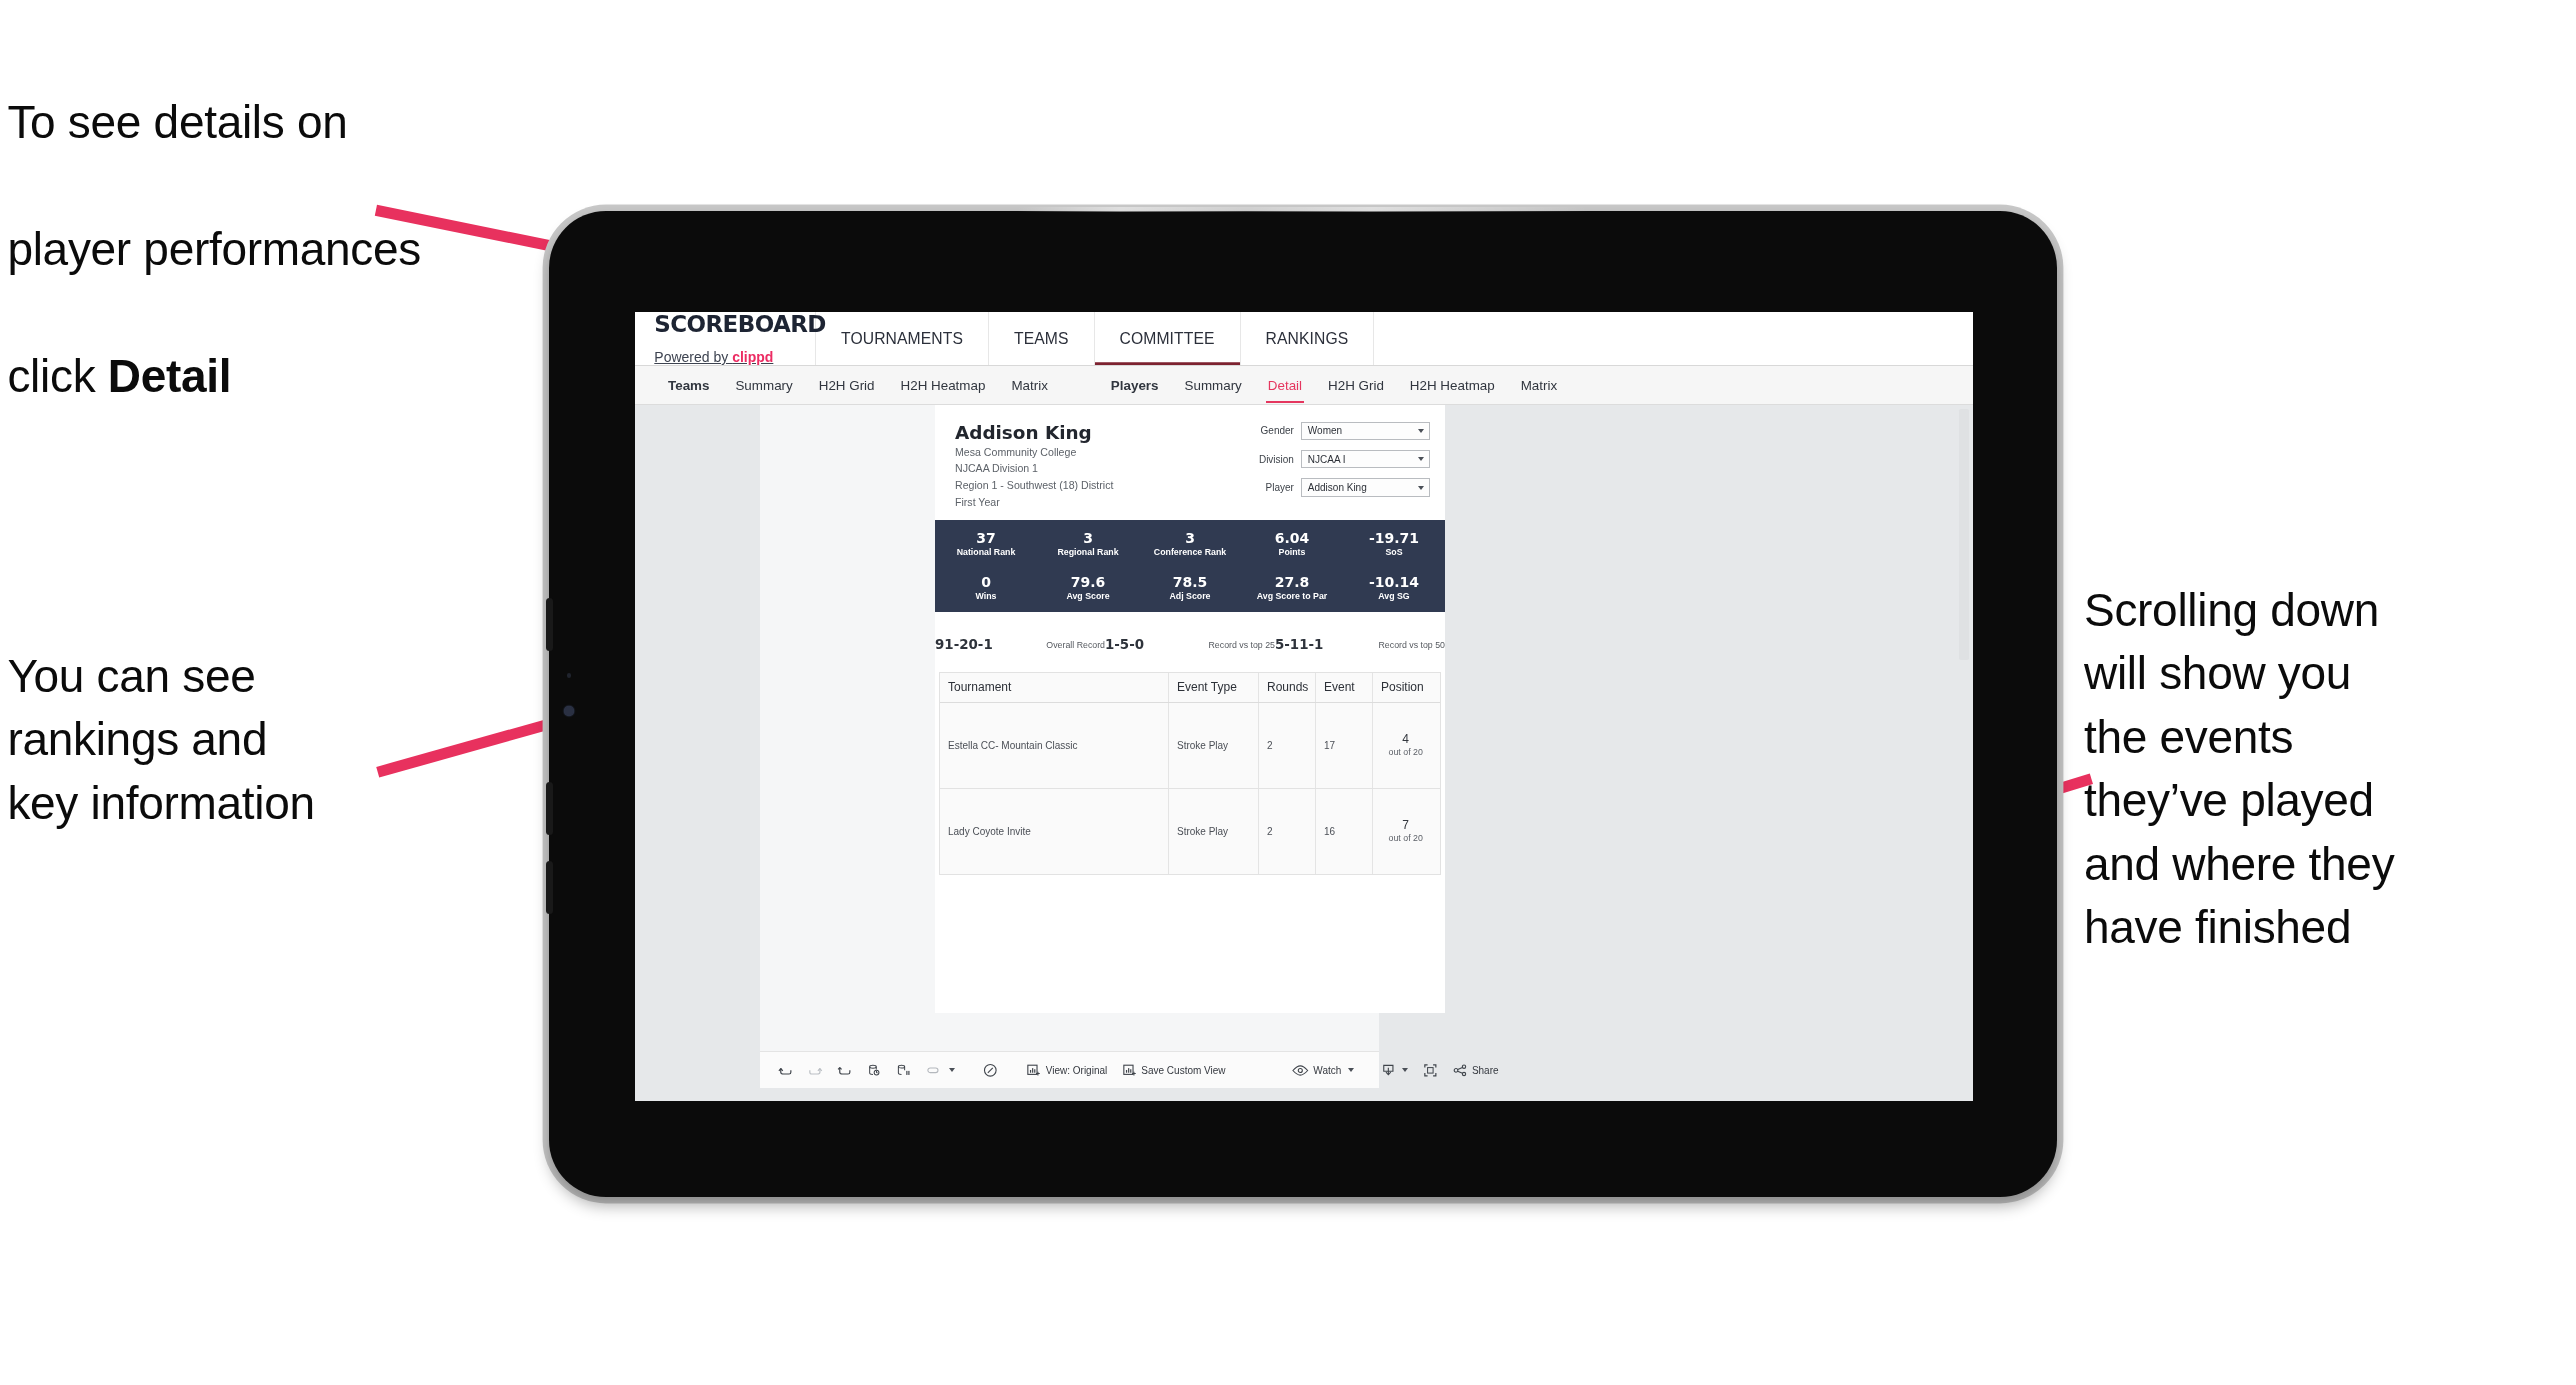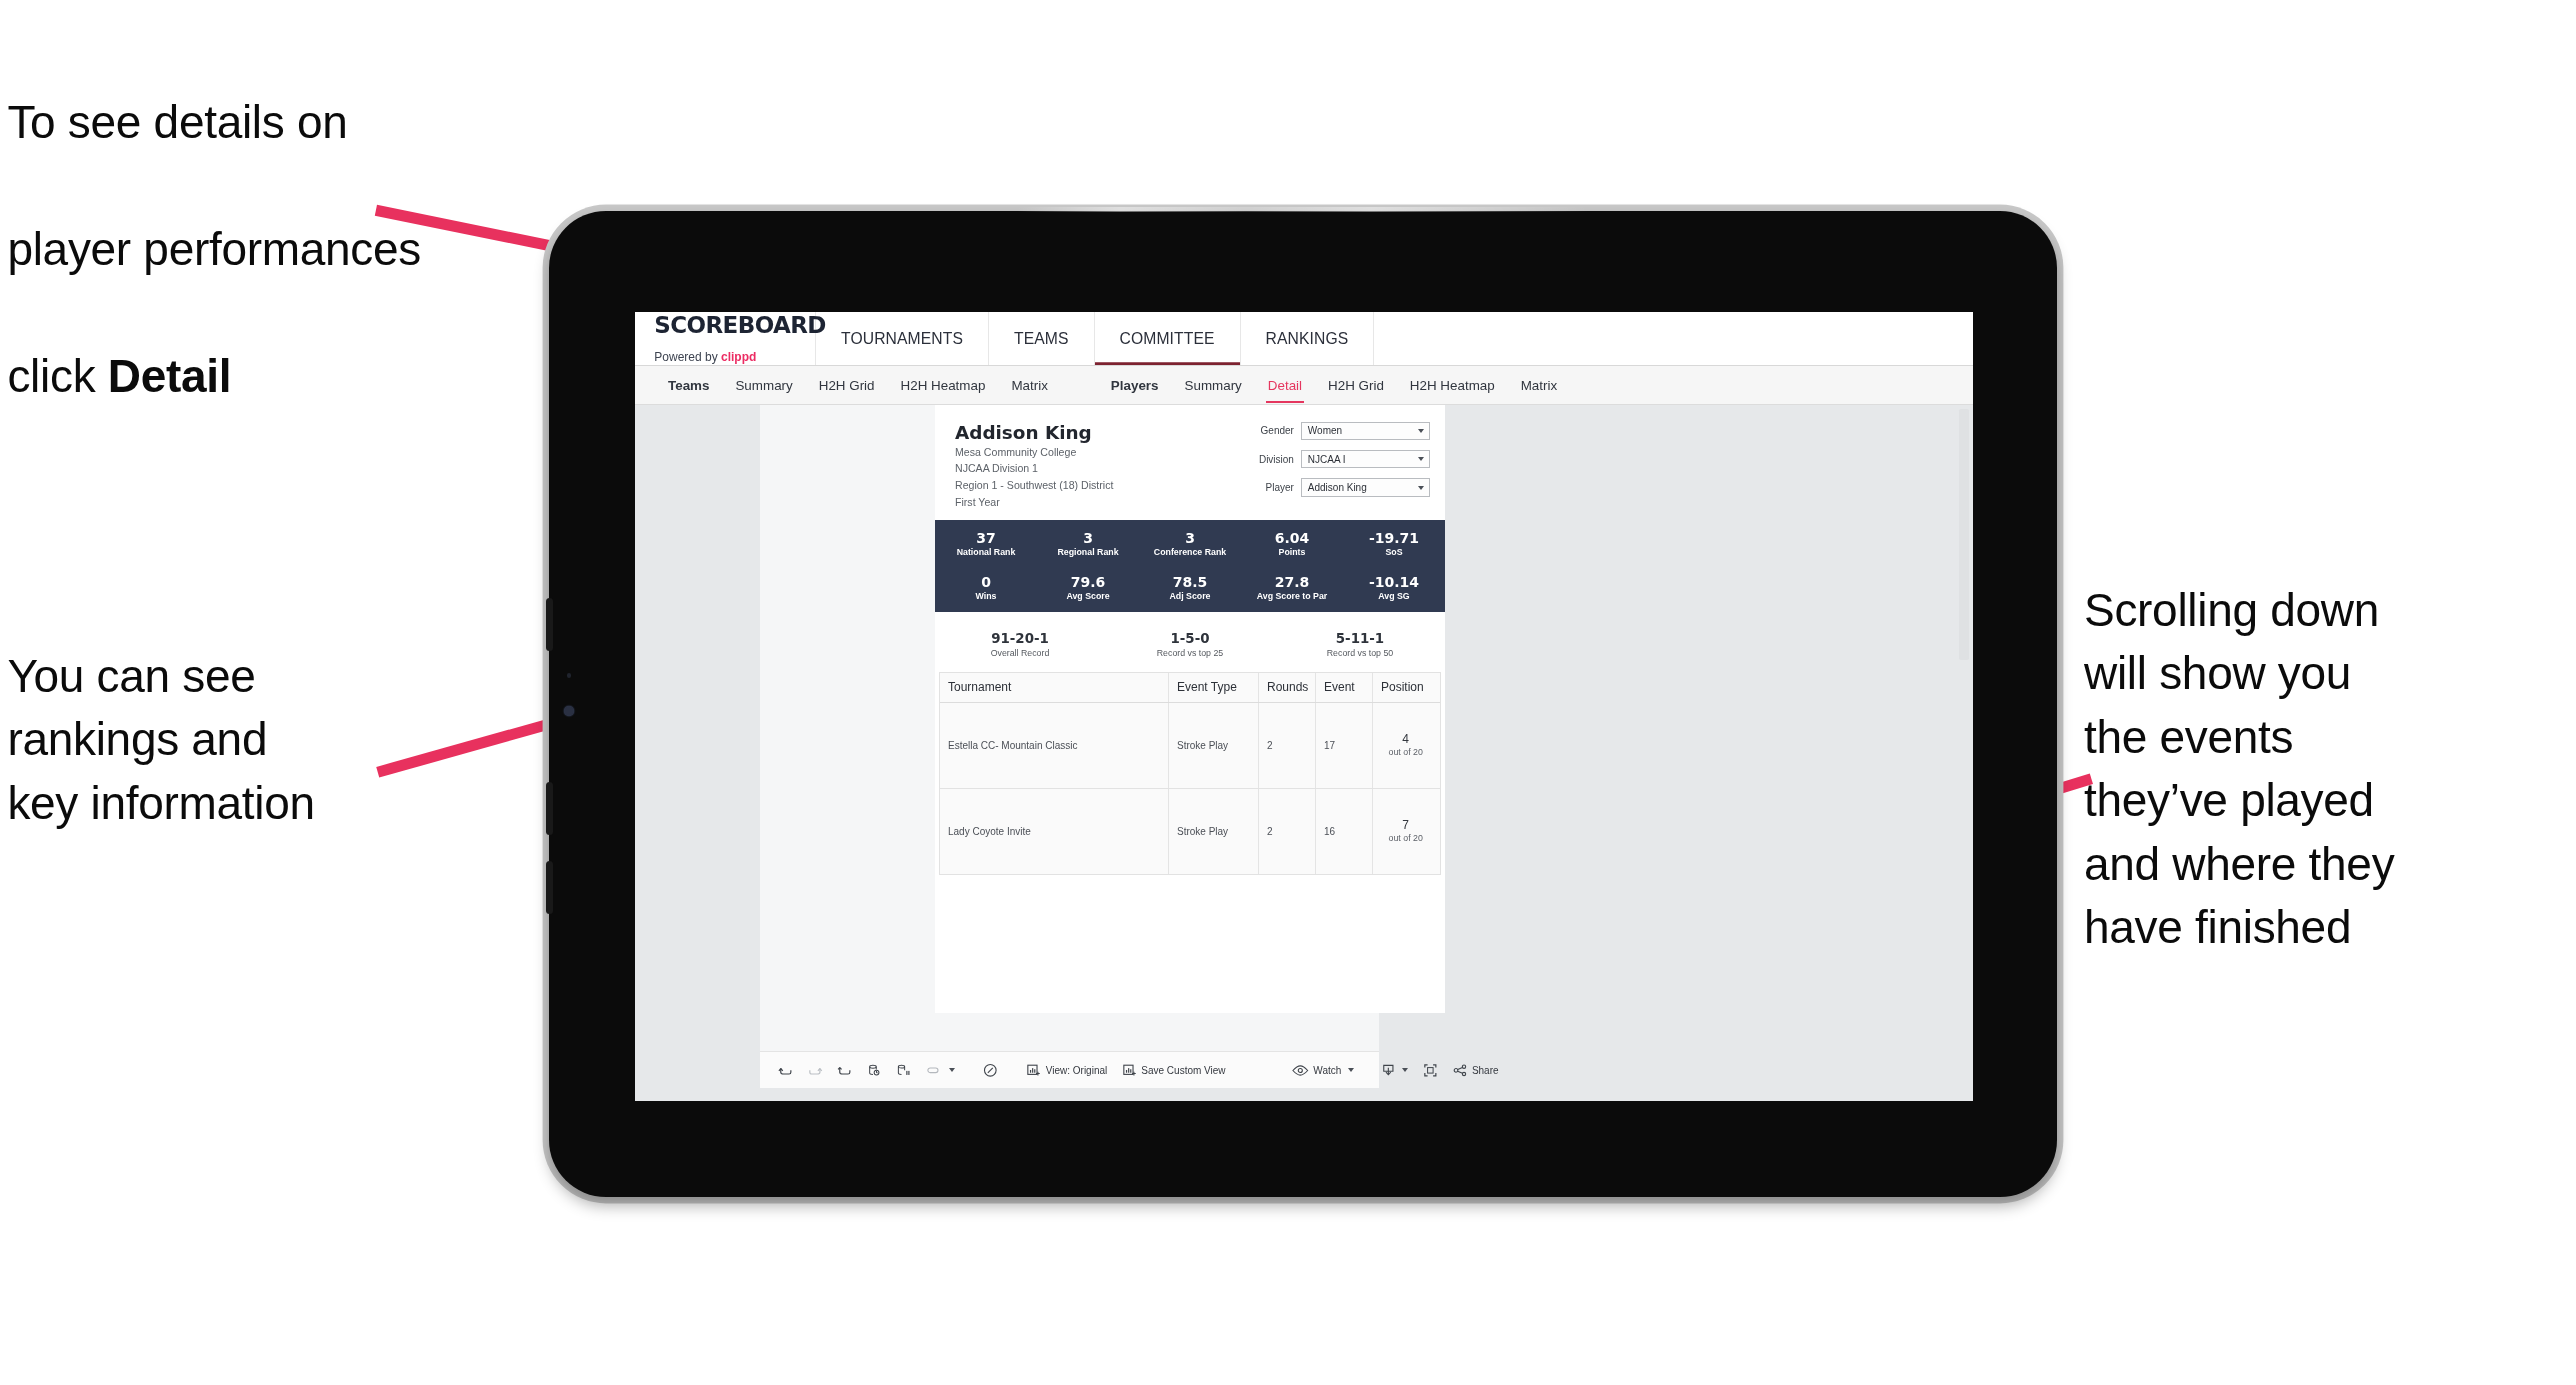--- a/index.html
+++ b/index.html
@@ -113,24 +113,25 @@
   }
   .logo-main {
     font-family: "DejaVu Sans", sans-serif;
     font-weight: 700;
     font-size: 23px;
     letter-spacing: -0.6px;
     color: #1d2433;
     line-height: 1;
   }
   .logo-sub {
-    font-size: 12px;
+    font-size: 14px;
     color: #3d4350;
     margin-top: 14px;
     line-height: 1;
+    text-decoration: underline;
   }
   .logo-sub .brand { color: #ec2c63; font-weight: 700; }
   .topnav { display: flex; align-items: center; }
   .topnav-item {
     padding: 0 25px;
     height: 100%;
     display: flex; align-items: center;
     font-size: 15.7px;
     color: #2b2f3a;
     letter-spacing: 0.1px;
@@ -272,22 +273,22 @@
   }
 
   
   .records {
     position: absolute; left: 0; top: 217px;
     width: 510px; height: 42px;
     display: flex;
   }
   .rec {
     flex: 1;
-    display: flex; flex-direction: column;
-    align-items: center; justify-content: center;
+    display: flex; 
+    align-items: center; justify-content: space-between;
     padding-top: 3.7px;
   }
   .rec .v {
     font-family: "DejaVu Sans", sans-serif;
     font-size: 13.4px; font-weight: 700;
     color: #2e333b; line-height: 1.2;
   }
   .rec .l {
     font-size: 8.8px; color: #55595f;
     margin-top: 1.8px; line-height: 1.1;

